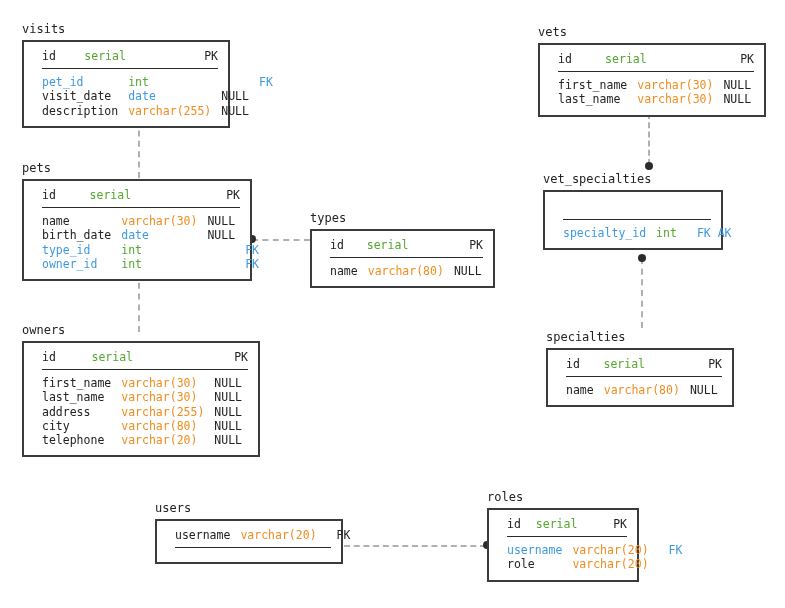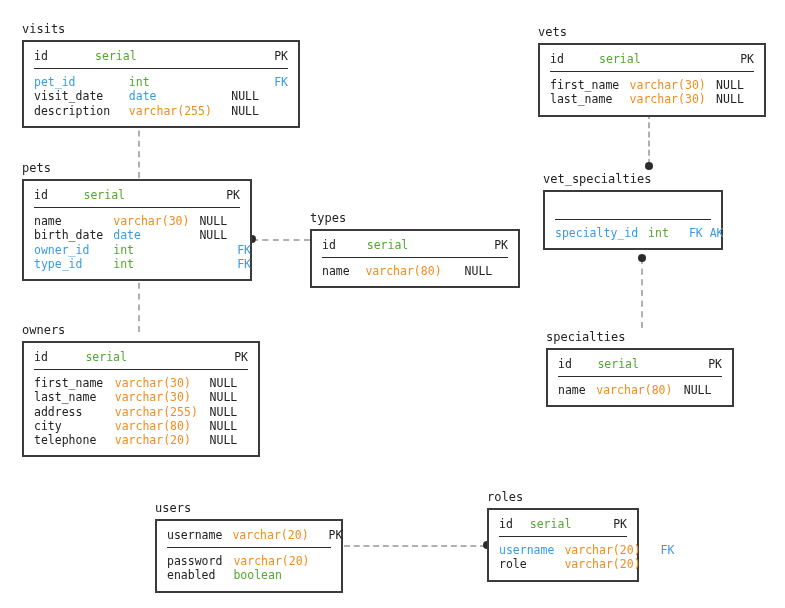--- a/index.html
+++ b/index.html
@@ -28,21 +28,21 @@
     margin-bottom: 4px;
     font-size: 12px;
     color: #222222;
     white-space: nowrap;
     line-height: 14px;
   }
   .entity-box {
     border: 2px solid #3b3b3b;
     background: #ffffff;
     box-sizing: border-box;
-    padding: 7px 10px 8px 10px;
+    padding: 7px 10px 8px 18px;
   }
   .rows {
     display: table;
     border-collapse: collapse;
     width: 100%;
   }
   .row {
     display: table-row;
   }
   .cell {
@@ -114,21 +114,21 @@
 
   <div class="conn-v" style="left:648px; top:113px; height:52px;"></div>
   <div class="conn-dot" style="left:645px; top:162px;"></div>
 
   <div class="conn-v" style="left:641px; top:258px; height:70px;"></div>
   <div class="conn-dot" style="left:638px; top:254px;"></div>
 
   <div class="conn-h" style="left:344px; top:545px; width:142px;"></div>
   <div class="conn-dot" style="left:483px; top:541px;"></div>
 
-  <div class="entity" style="left:22px; top:40px; width:278px;border-radius:6px;">
+  <div class="entity" style="left:22px; top:40px; width:208px;border-radius:6px;">
     <div class="entity-label">visits</div>
     <div class="entity-box">
       <div class="rows">
         <div class="row">
           <span class="cell c-name t-plain">id</span>
           <span class="cell c-type t-serial">serial</span>
           <span class="cell c-null t-null"></span>
           <span class="cell c-key  t-pk">PK</span>
         </div>
       </div>
@@ -175,31 +175,31 @@
           <span class="cell c-null t-null">NULL</span>
           <span class="cell c-key  t-key"></span>
         </div>
         <div class="row">
           <span class="cell c-name t-plain">birth_date</span>
           <span class="cell c-type t-date">date</span>
           <span class="cell c-null t-null">NULL</span>
           <span class="cell c-key  t-key"></span>
         </div>
         <div class="row">
+          <span class="cell c-name t-key">type_id</span>
+          <span class="cell c-type t-int">int</span>
+          <span class="cell c-null t-null"></span>
+          <span class="cell c-key  t-key">FK</span>
+        </div>
+        <div class="row">
           <span class="cell c-name t-key">owner_id</span>
           <span class="cell c-type t-int">int</span>
           <span class="cell c-null t-null"></span>
           <span class="cell c-key  t-key">FK</span>
         </div>
-        <div class="row">
-          <span class="cell c-name t-key">type_id</span>
-          <span class="cell c-type t-int">int</span>
-          <span class="cell c-null t-null"></span>
-          <span class="cell c-key  t-key">FK</span>
-        </div>
       </div>
     </div>
   </div>
 
   <div class="entity" style="left:22px; top:341px; width:238px;">
     <div class="entity-label">owners</div>
     <div class="entity-box">
       <div class="rows">
         <div class="row">
           <span class="cell c-name t-plain">id</span>
@@ -237,21 +237,21 @@
         <div class="row">
           <span class="cell c-name t-plain">telephone</span>
           <span class="cell c-type t-varchar">varchar(20)</span>
           <span class="cell c-null t-null">NULL</span>
           <span class="cell c-key  t-key"></span>
         </div>
       </div>
     </div>
   </div>
 
-  <div class="entity" style="left:310px; top:229px; width:210px;">
+  <div class="entity" style="left:310px; top:229px; width:185px;">
     <div class="entity-label">types</div>
     <div class="entity-box">
       <div class="rows">
         <div class="row">
           <span class="cell c-name t-plain">id</span>
           <span class="cell c-type t-serial">serial</span>
           <span class="cell c-null t-null"></span>
           <span class="cell c-key  t-pk">PK</span>
         </div>
       </div>
@@ -340,34 +340,20 @@
     <div class="entity-box">
       <div class="rows">
         <div class="row">
           <span class="cell c-name t-plain">username</span>
           <span class="cell c-type t-varchar">varchar(20)</span>
           <span class="cell c-null t-null"></span>
           <span class="cell c-key  t-pk">PK</span>
         </div>
       </div>
       <div class="hdr-sep"></div>
-      <div class="rows">
-        <div class="row">
-          <span class="cell c-name t-plain">password</span>
-          <span class="cell c-type t-varchar">varchar(20)</span>
-          <span class="cell c-null t-null"></span>
-          <span class="cell c-key  t-key"></span>
-        </div>
-        <div class="row">
-          <span class="cell c-name t-plain">enabled</span>
-          <span class="cell c-type t-bool">boolean</span>
-          <span class="cell c-null t-null"></span>
-          <span class="cell c-key  t-key"></span>
-        </div>
-      </div>
     </div>
   </div>
 
   <div class="entity" style="left:487px; top:508px; width:152px;">
     <div class="entity-label">roles</div>
     <div class="entity-box">
       <div class="rows">
         <div class="row">
           <span class="cell c-name t-plain">id</span>
           <span class="cell c-type t-serial">serial</span>

